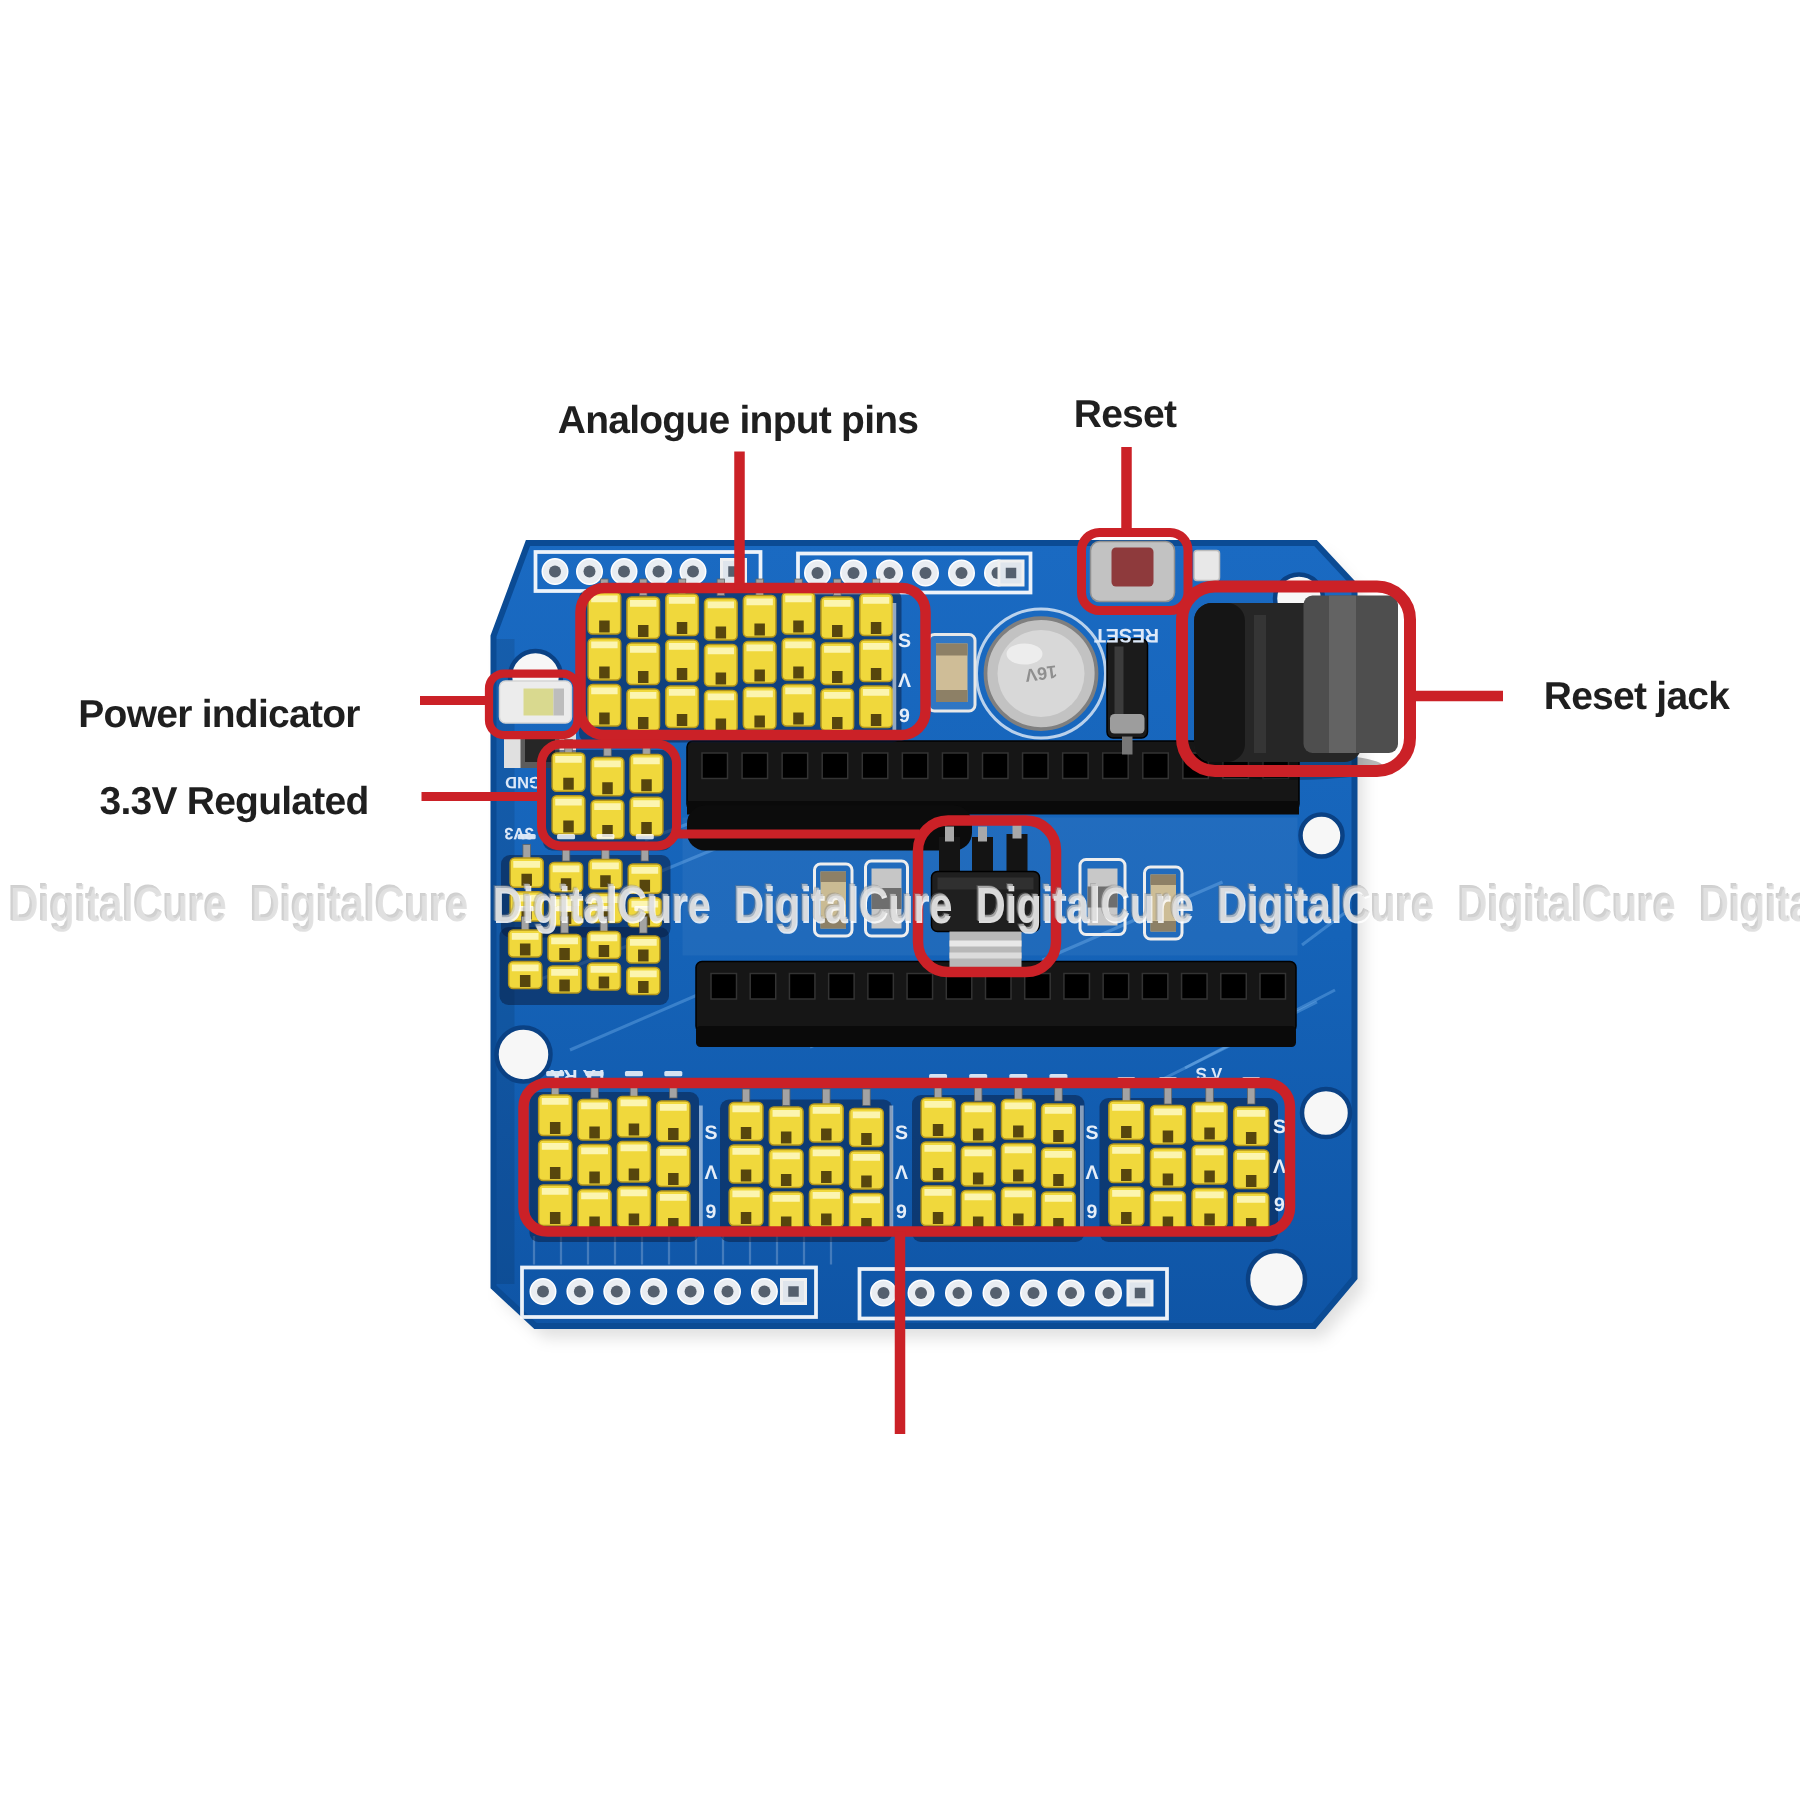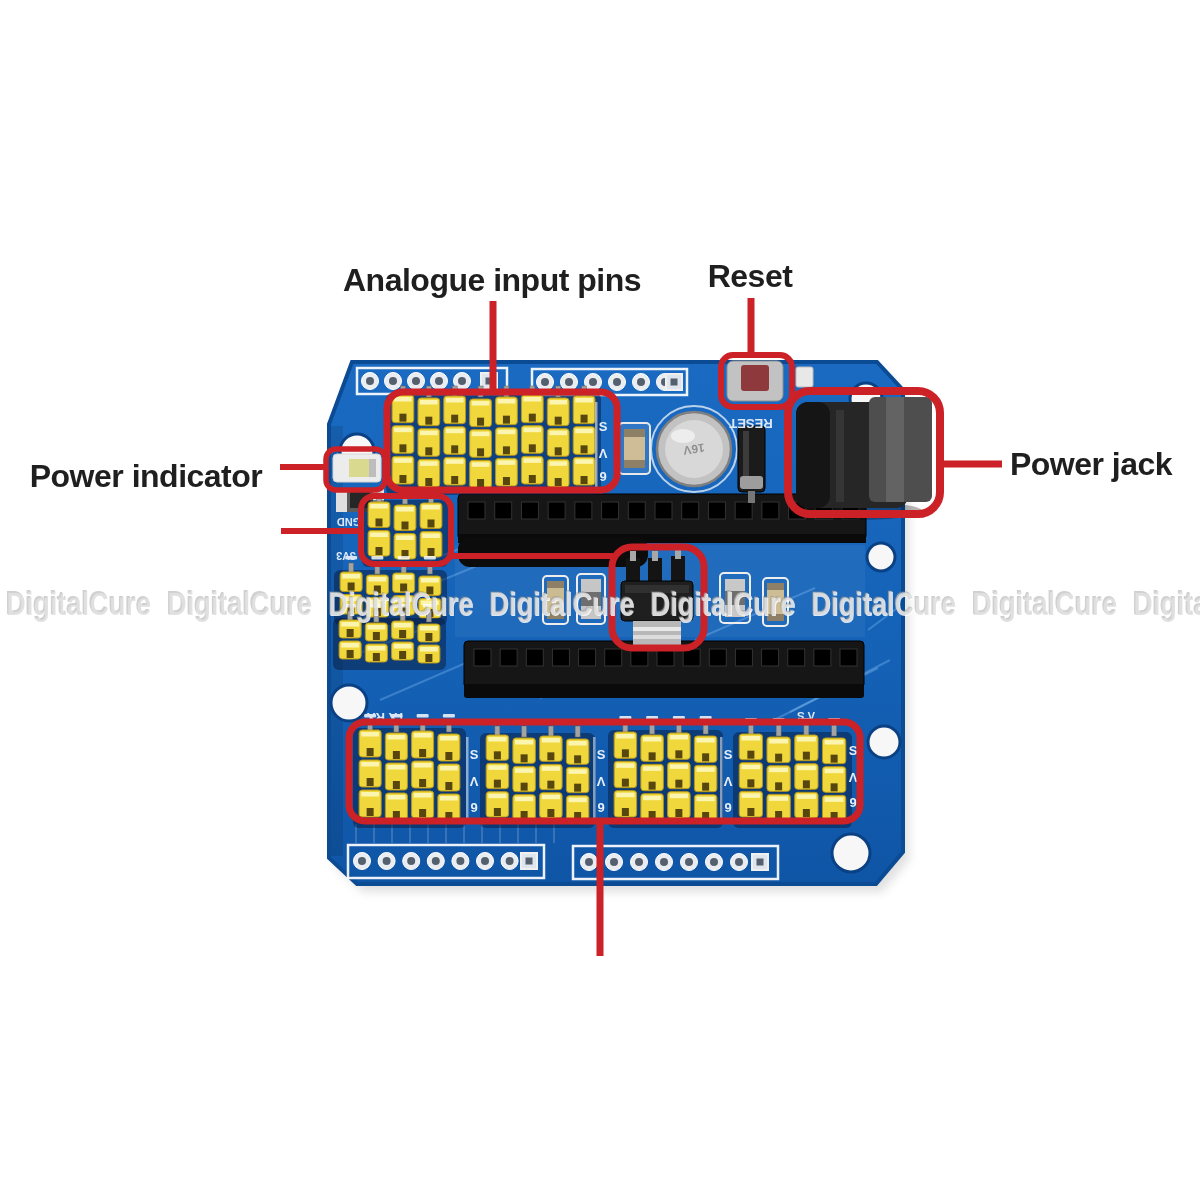--- a/index.html
+++ b/index.html
@@ -10,21 +10,21 @@
     --board-blue:#1563b8;
     --board-blue-dark:#0d4fa0;
     --header-yellow:#f0d83c;
     --label-text:#1f1f1f;
   }
   svg{position:absolute;left:0;top:0;}
   .red-box{fill:none;stroke:var(--annotation-red);}
   .red-line{stroke:var(--annotation-red);stroke-linecap:butt;}
   .callout{
     position:absolute;transform:translate(-50%,-50%);
-    font-size:32px;font-weight:700;color:var(--label-text);
+    font-size:26px;font-weight:700;color:var(--label-text);
     letter-spacing:-0.5px;white-space:nowrap;z-index:30;
   }
   #watermark-layer{position:absolute;left:0;top:0;width:1200px;height:872px;z-index:20;pointer-events:none;}
   .wm{
     position:absolute;top:584px;font-size:34px;font-weight:700;white-space:nowrap;
     color:rgba(212,212,212,0.68);
     text-shadow:1px 1px 0 rgba(255,255,255,0.85), -1px -1px 0 rgba(128,128,128,0.38);
     transform:scaleX(0.8);transform-origin:0 50%;
   }
   .silk{fill:#dce8f8;font-weight:700;font-family:"Liberation Sans",sans-serif;}
@@ -662,15 +662,16 @@
       <span class="wm" style="left: 328px;">DigitalCure</span>
       <span class="wm" style="left: 489px;">DigitalCure</span>
       <span class="wm" style="left: 650px;">DigitalCure</span>
       <span class="wm" style="left: 811px;">DigitalCure</span>
       <span class="wm" style="left: 972px;">DigitalCure</span>
       <span class="wm" style="left: 1133px;">DigitalCure</span>
     </div>
 
   <div class="callout" style="left:492px;top:280px">Analogue input pins</div>
   <div class="callout" style="left:750px;top:276px">Reset</div>
-  <div class="callout" style="left:1091px;top:464px">Power jack</div>
+  <div class="callout" style="left:1091px;top:464px">Reset jack</div>
   <div class="callout" style="left:146px;top:476px">Power indicator</div>
+  <div class="callout" style="left:156px;top:534px">3.3V Regulated</div>
 </div>
 
 </body></html>

